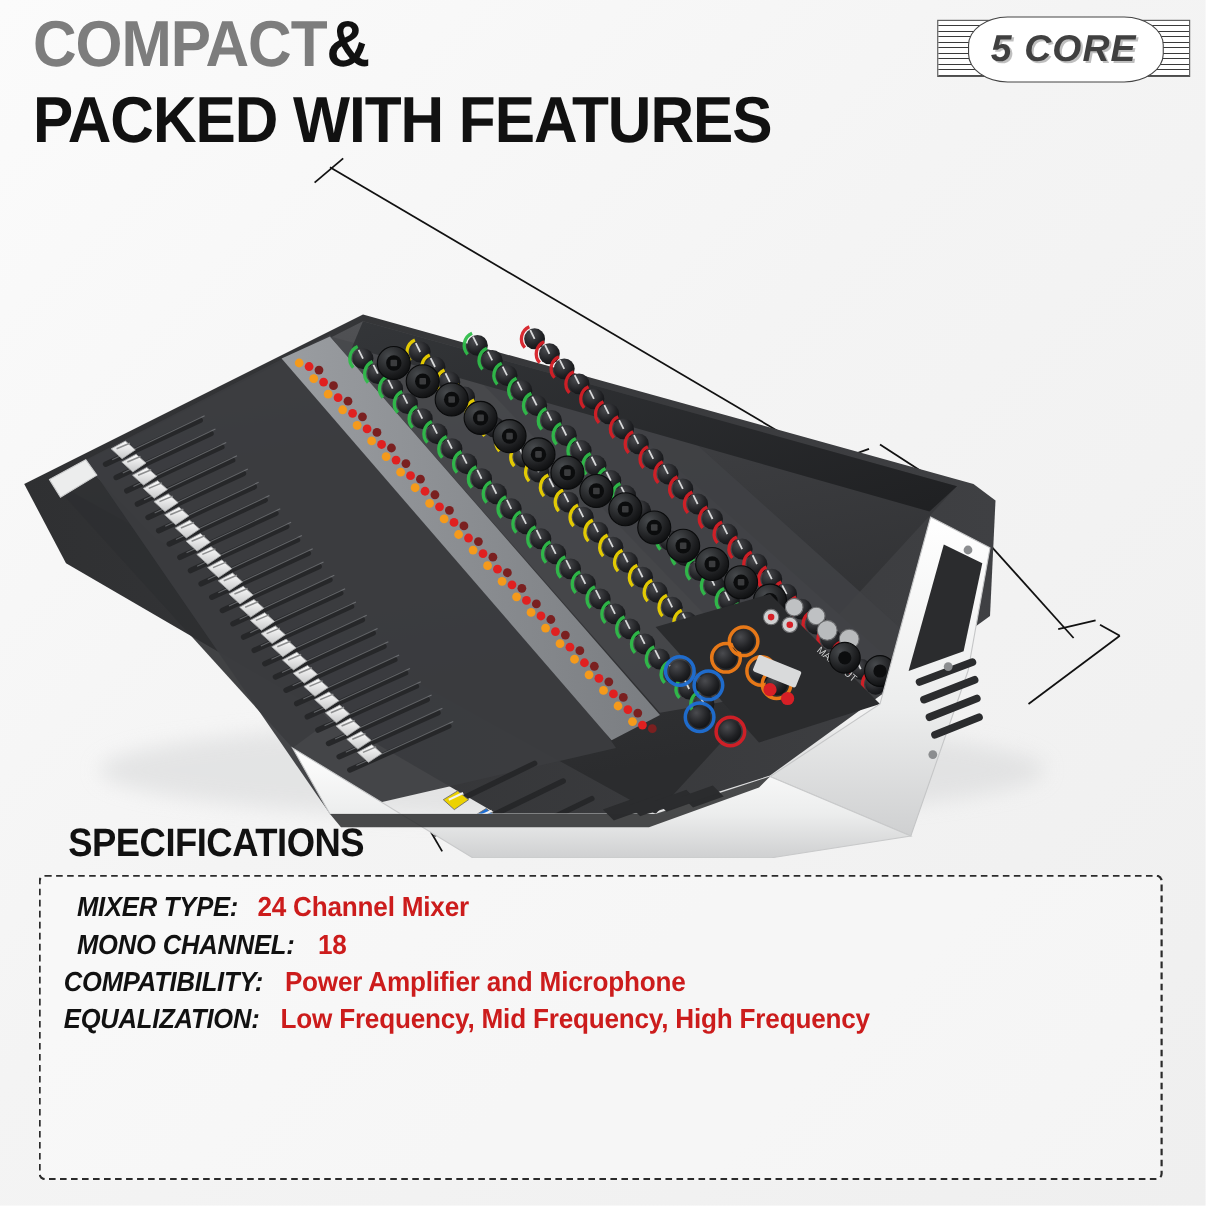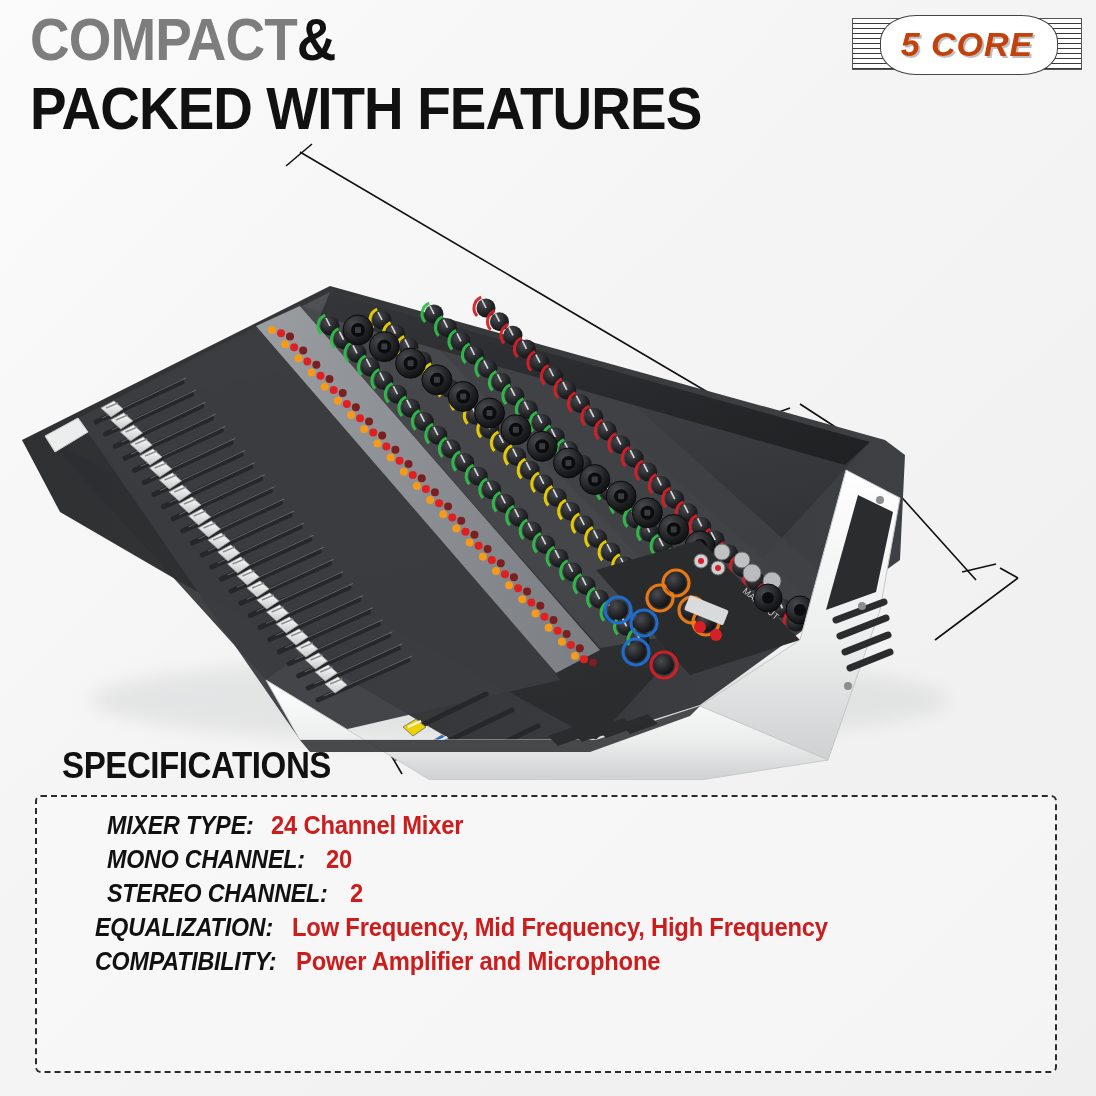--- a/index.html
+++ b/index.html
@@ -38,21 +38,21 @@
     background:#fff;border:1.5px solid #444;
     border-radius:36px/26px;
   }
   .logo-blob2{
     position:absolute;left:46px;top:2px;width:142px;height:48px;
     background:#fff;border-radius:30px/22px;
   }
   .logo-text{
     position:absolute;left:0;top:0;width:230px;height:52px;
     display:flex;align-items:center;justify-content:center;
-    font-size:34px;font-weight:bold;font-style:italic;color:#c2410c;
+    font-size:34px;font-weight:bold;font-style:italic;color:#404040;
     letter-spacing:1px;
     -webkit-text-stroke:1px #ffffff;
     paint-order:stroke fill;
     text-shadow:2px 2px 0 rgba(0,0,0,.25);
   }
 
   
   .product{position:absolute;left:0;top:140px;width:1096px;height:640px;}
   .product svg{display:block;}
 
@@ -62,21 +62,21 @@
     font-size:36px;font-weight:bold;color:#111;letter-spacing:-.5px;
     transform:scaleX(.92);transform-origin:left center;
   }
   .spec-box{
     position:absolute;left:35px;top:795px;width:1022px;height:278px;
     border:2px dashed #2b2b2b;border-radius:6px;
     background:rgba(255,255,255,.35);
     box-sizing:border-box;
   }
   .spec-list{
-    position:absolute;left:58px;top:808px;width:1000px;margin-left:37px;
+    position:absolute;left:58px;top:808px;width:1000px;
   }
   .spec-row{
     white-space:nowrap;line-height:34px;height:34px;
     display:flex;align-items:baseline;
   }
   .spec-label{
     font-size:25px;font-style:italic;font-weight:bold;color:#111;
     transform:scaleX(.93);transform-origin:left center;
     letter-spacing:-.2px;
   }
@@ -797,29 +797,25 @@
 
   <div class="spec-title">SPECIFICATIONS</div>
   <div class="spec-box"></div>
   <div class="spec-list" id="spec-list">
       <div class="spec-row indent">
         <span class="spec-label">MIXER TYPE:</span>
         <span class="spec-value">24 Channel Mixer</span>
       </div>
       <div class="spec-row indent">
         <span class="spec-label">MONO CHANNEL:</span>
-        <span class="spec-value">20</span>
+        <span class="spec-value">18</span>
       </div>
-      <div class="spec-row indent">
-        <span class="spec-label">STEREO CHANNEL:</span>
-        <span class="spec-value">2</span>
+      <div class="spec-row">
+        <span class="spec-label">COMPATIBILITY:</span>
+        <span class="spec-value">Power Amplifier and Microphone</span>
       </div>
       <div class="spec-row">
         <span class="spec-label">EQUALIZATION:</span>
         <span class="spec-value">Low Frequency, Mid Frequency, High Frequency</span>
       </div>
-      <div class="spec-row">
-        <span class="spec-label">COMPATIBILITY:</span>
-        <span class="spec-value">Power Amplifier and Microphone</span>
-      </div>
     </div>
 
 </div>
 
 </body></html>

